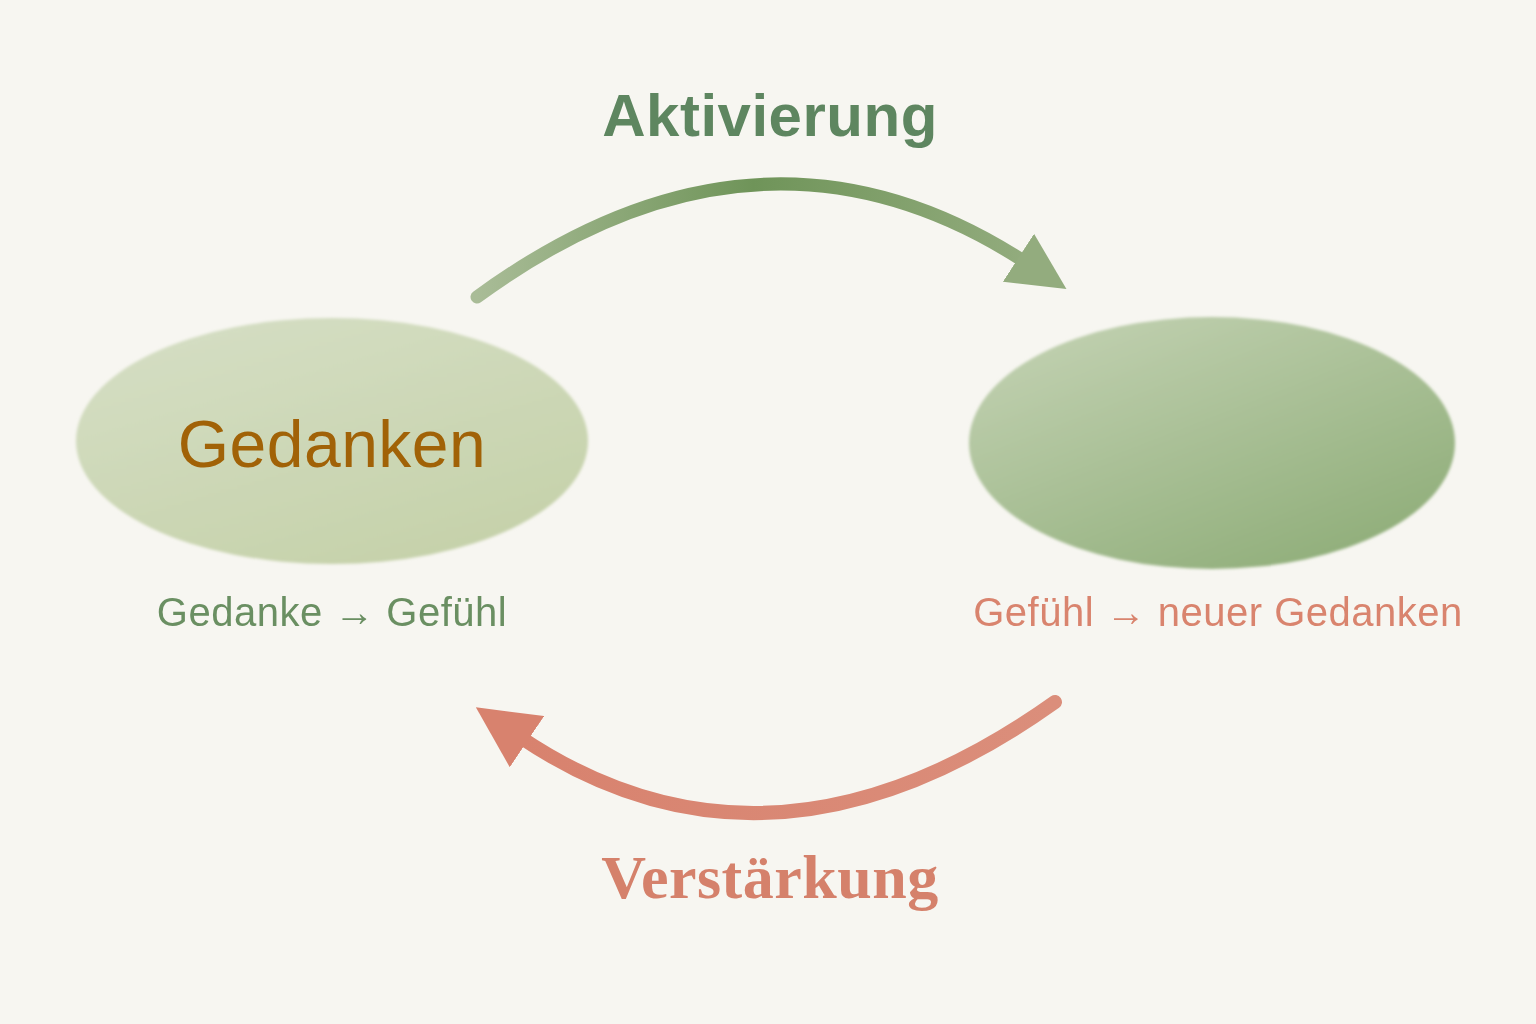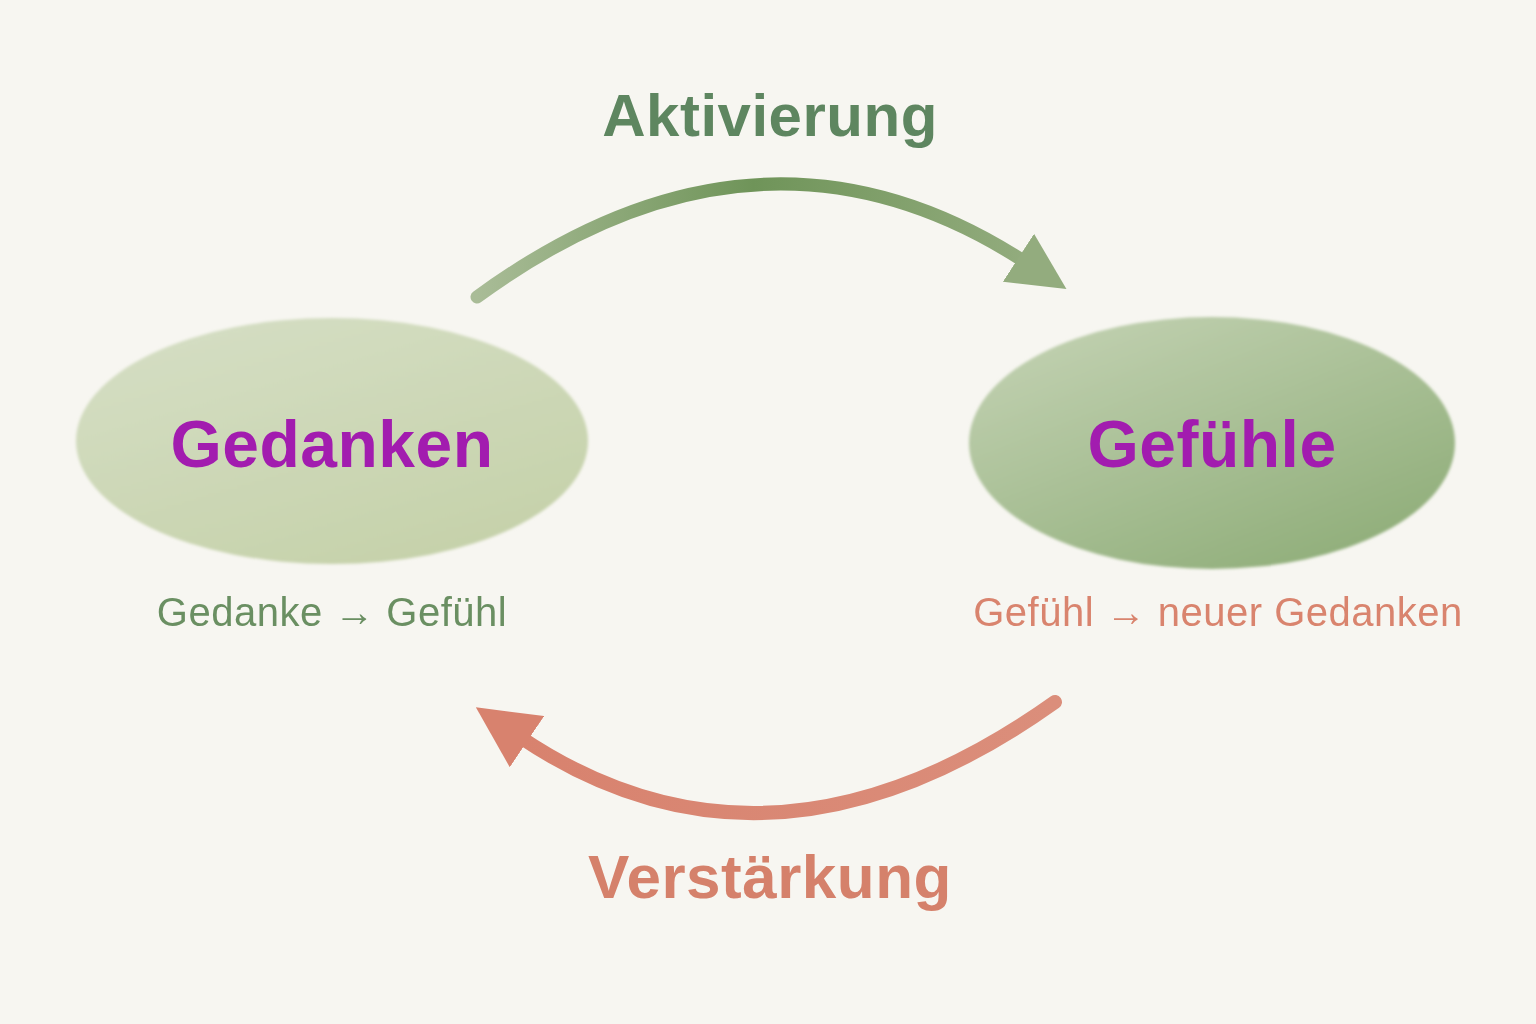--- a/index.html
+++ b/index.html
@@ -36,26 +36,27 @@
     font-weight: 600;
     color: #5e8660;
   }
   .reinforcement-label {
     left: 770px;
     top: 846px;
     transform: translateX(-50%);
     font-size: 62px;
     font-weight: 700;
     color: #d5816b;
+    font-family: Liberation Serif, serif;
   }
   .node-label {
     transform: translate(-50%, -50%);
     font-size: 66px;
-    font-weight: 700;
-    color: #a21caf;
+    font-weight: 400;
+    color: #a16207;
   }
   .thoughts-node-label { left: 332px; top: 444px; }
   .feelings-node-label { left: 1212px; top: 444px; }
   .sublabel {
     transform: translateX(-50%);
     top: 592px;
     font-size: 40px;
     font-weight: 400;
   }
   .thoughts-sublabel {
@@ -108,21 +109,20 @@
 
     <ellipse cx="332" cy="441" rx="256" ry="123" fill="url(#leftEllipseGrad)" filter="url(#soften)"></ellipse>
 
     <ellipse cx="1212" cy="443" rx="243" ry="126" fill="url(#rightEllipseGrad)" filter="url(#soften)"></ellipse>
   </svg>
 
   <div class="label activation-label">Aktivierung</div>
 
   <div class="label node-label thoughts-node-label">Gedanken</div>
 
-  <div class="label node-label feelings-node-label">Gefühle</div>
 
   <div class="label sublabel thoughts-sublabel">Gedanke → Gefühl</div>
 
   <div class="label sublabel feelings-sublabel">Gefühl → neuer Gedanken</div>
 
   <div class="label reinforcement-label">Verstärkung</div>
 
 </div>
 
 </body></html>

